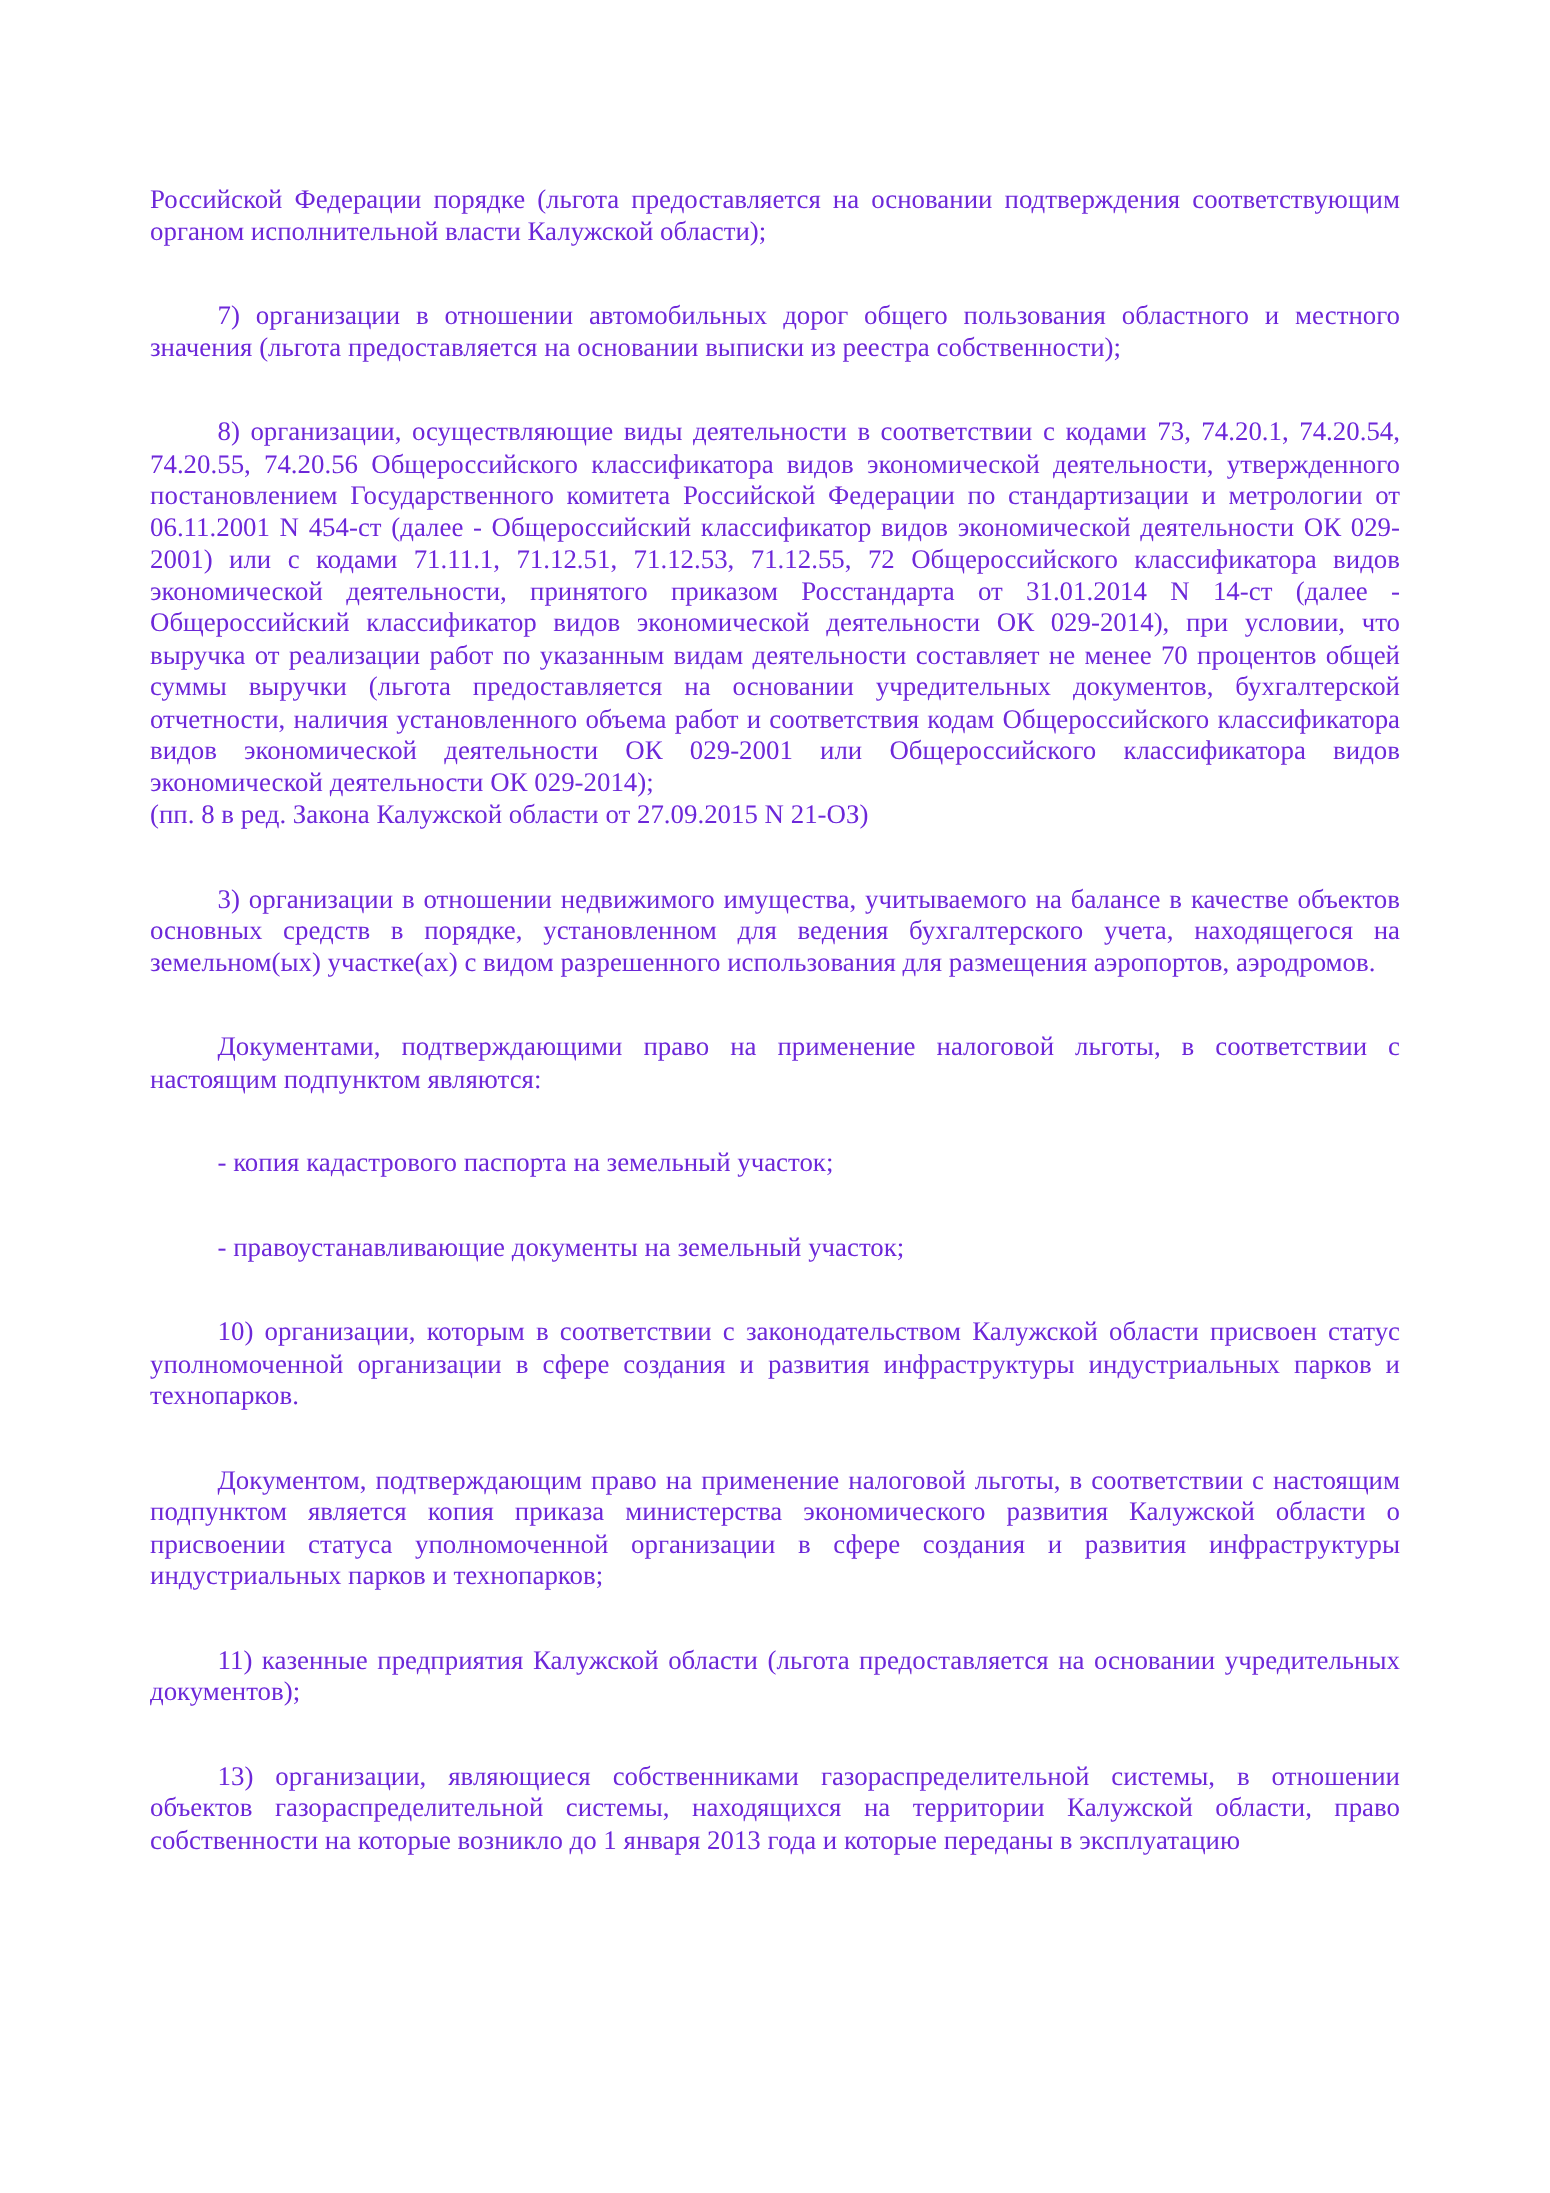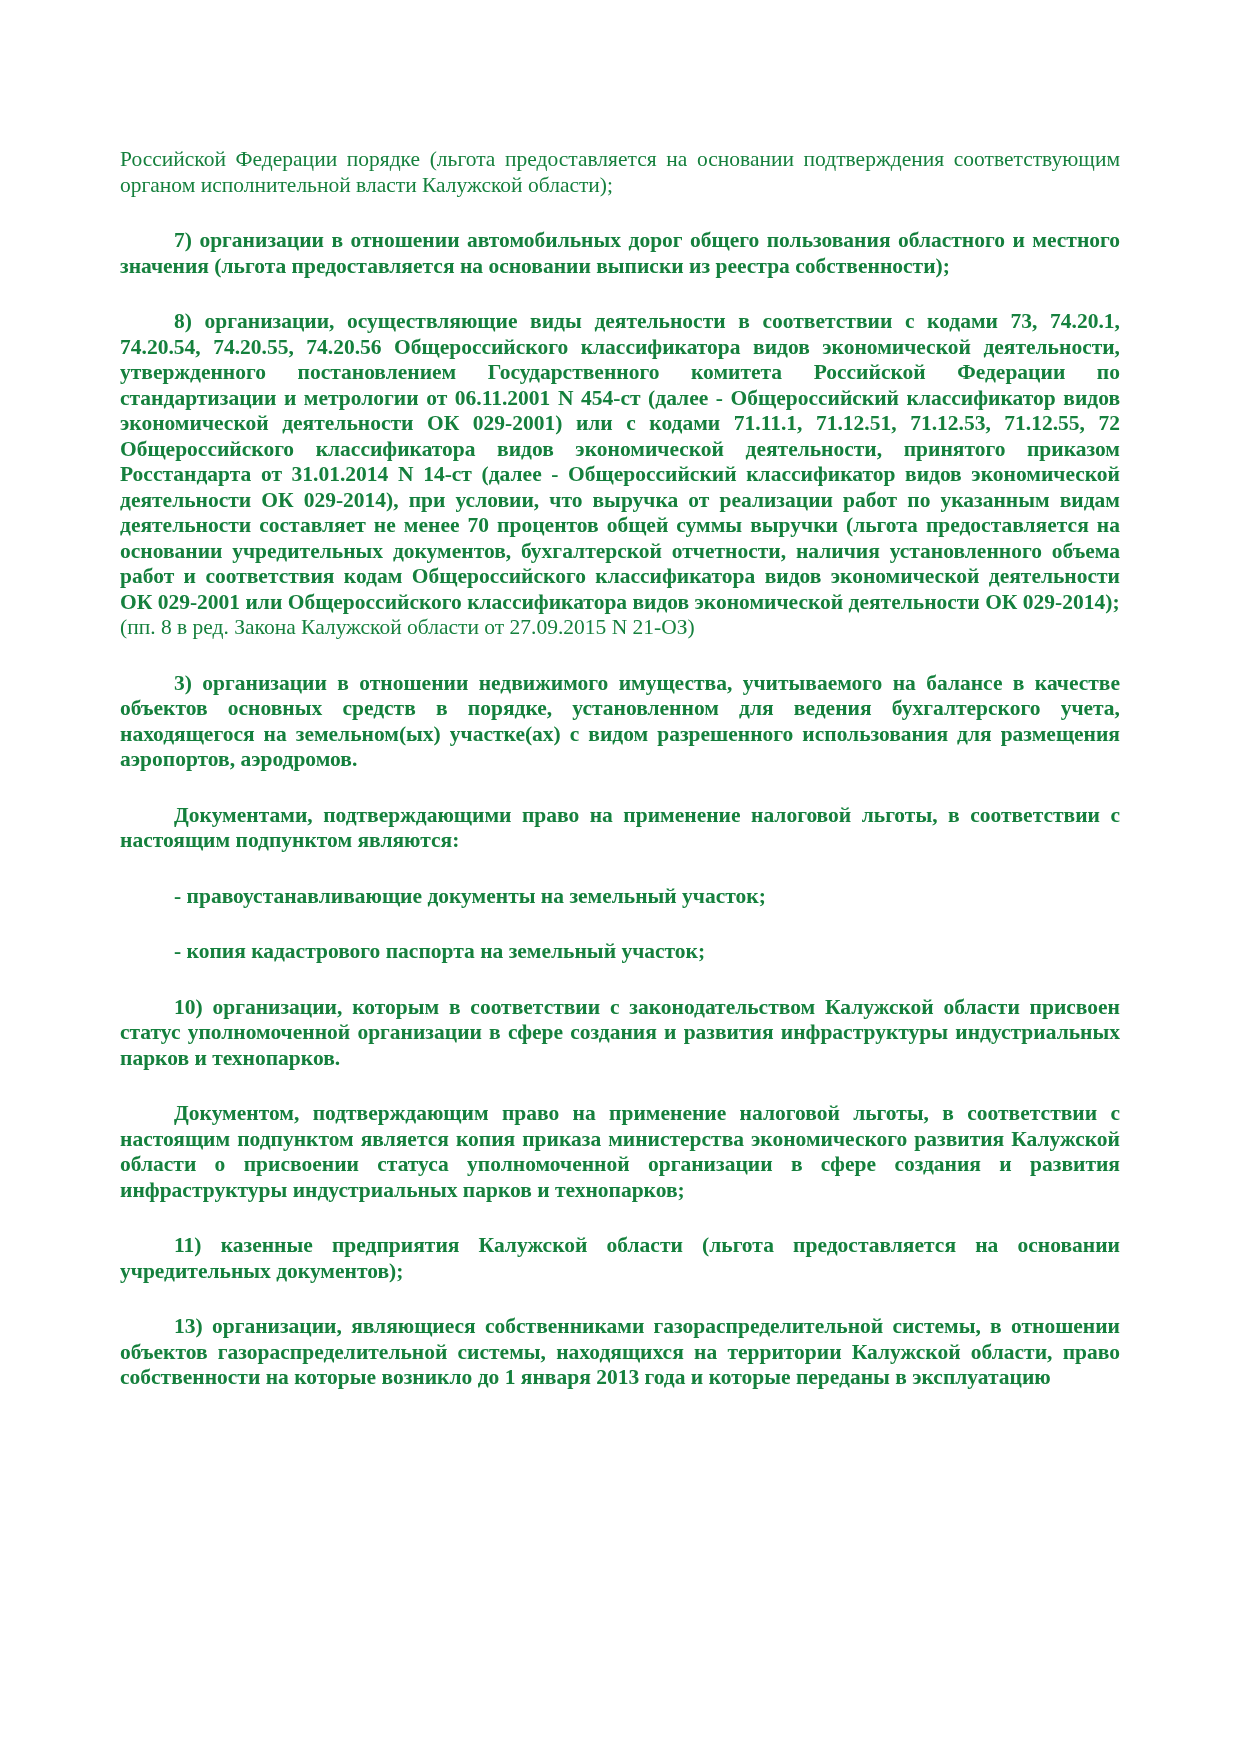--- a/index.html
+++ b/index.html
@@ -1,34 +1,34 @@
 <!DOCTYPE html>
 <html><head>
 <meta charset="utf-8">
 <style>
   html, body { margin: 0; padding: 0; background: #ffffff; }
   body { width: 1240px; height: 1754px; position: relative; overflow: hidden; }
   .page {
     position: absolute; left: 120px; top: 147px; width: 1000px;
     font-family: "Liberation Serif", serif; font-size: 21.5px; line-height: 25.5px;
-    color: #15803d; text-align: justify;
+    color: #6d28d9; text-align: justify;
   }
   .p { margin: 0; text-indent: 0; }
   .p.ind { text-indent: 54px; }
-  .gap { margin-top: 30px; font-weight: bold; }
+  .gap { margin-top: 42px; }
 </style>
 </head>
 <body>
 
 <div class="page">
   <p class="p">Российской Федерации порядке (льгота предоставляется на основании подтверждения соответствующим органом исполнительной власти Калужской области);</p>
   <p class="p ind gap">7) организации в отношении автомобильных дорог общего пользования областного и местного значения (льгота предоставляется на основании выписки из реестра собственности);</p>
   <p class="p ind gap">8) организации, осуществляющие виды деятельности в соответствии с кодами 73, 74.20.1, 74.20.54, 74.20.55, 74.20.56 Общероссийского классификатора видов экономической деятельности, утвержденного постановлением Государственного комитета Российской Федерации по стандартизации и метрологии от 06.11.2001 N 454-ст (далее - Общероссийский классификатор видов экономической деятельности ОК 029-2001) или с кодами 71.11.1, 71.12.51, 71.12.53, 71.12.55, 72 Общероссийского классификатора видов экономической деятельности, принятого приказом Росстандарта от 31.01.2014 N 14-ст (далее - Общероссийский классификатор видов экономической деятельности ОК 029-2014), при условии, что выручка от реализации работ по указанным видам деятельности составляет не менее 70 процентов общей суммы выручки (льгота предоставляется на основании учредительных документов, бухгалтерской отчетности, наличия установленного объема работ и соответствия кодам Общероссийского классификатора видов экономической деятельности ОК 029-2001 или Общероссийского классификатора видов экономической деятельности ОК 029-2014);</p>
   <p class="p">(пп. 8 в ред. Закона Калужской области от 27.09.2015 N 21-ОЗ)</p>
   <p class="p ind gap">3) организации в отношении недвижимого имущества, учитываемого на балансе в качестве объектов основных средств в порядке, установленном для ведения бухгалтерского учета, находящегося на земельном(ых) участке(ах) с видом разрешенного использования для размещения аэропортов, аэродромов.</p>
   <p class="p ind gap">Документами, подтверждающими право на применение налоговой льготы, в соответствии с настоящим подпунктом являются:</p>
+  <p class="p ind gap">- копия кадастрового паспорта на земельный участок;</p>
   <p class="p ind gap">- правоустанавливающие документы на земельный участок;</p>
-  <p class="p ind gap">- копия кадастрового паспорта на земельный участок;</p>
   <p class="p ind gap">10) организации, которым в соответствии с законодательством Калужской области присвоен статус уполномоченной организации в сфере создания и развития инфраструктуры индустриальных парков и технопарков.</p>
   <p class="p ind gap">Документом, подтверждающим право на применение налоговой льготы, в соответствии с настоящим подпунктом является копия приказа министерства экономического развития Калужской области о присвоении статуса уполномоченной организации в сфере создания и развития инфраструктуры индустриальных парков и технопарков;</p>
   <p class="p ind gap">11) казенные предприятия Калужской области (льгота предоставляется на основании учредительных документов);</p>
   <p class="p ind gap">13) организации, являющиеся собственниками газораспределительной системы, в отношении объектов газораспределительной системы, находящихся на территории Калужской области, право собственности на которые возникло до 1 января 2013 года и которые переданы в эксплуатацию</p>
 </div>
 
 </body></html>

